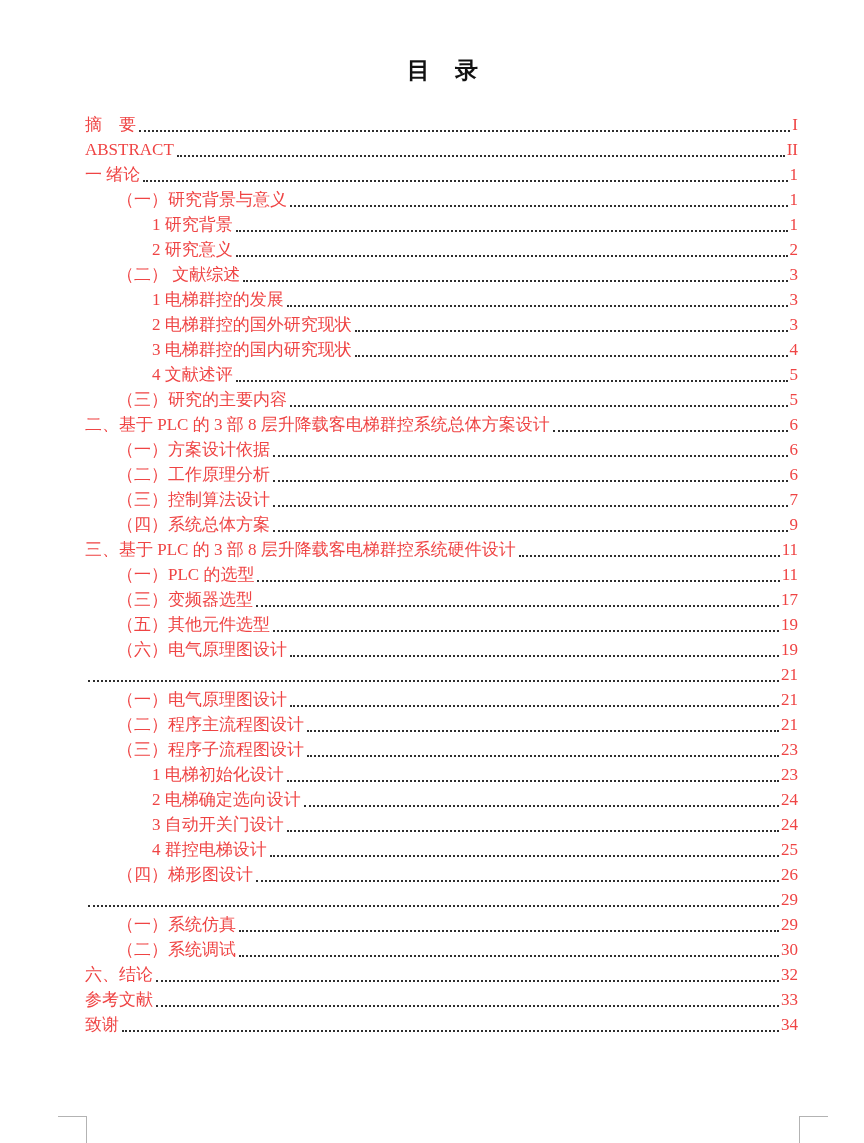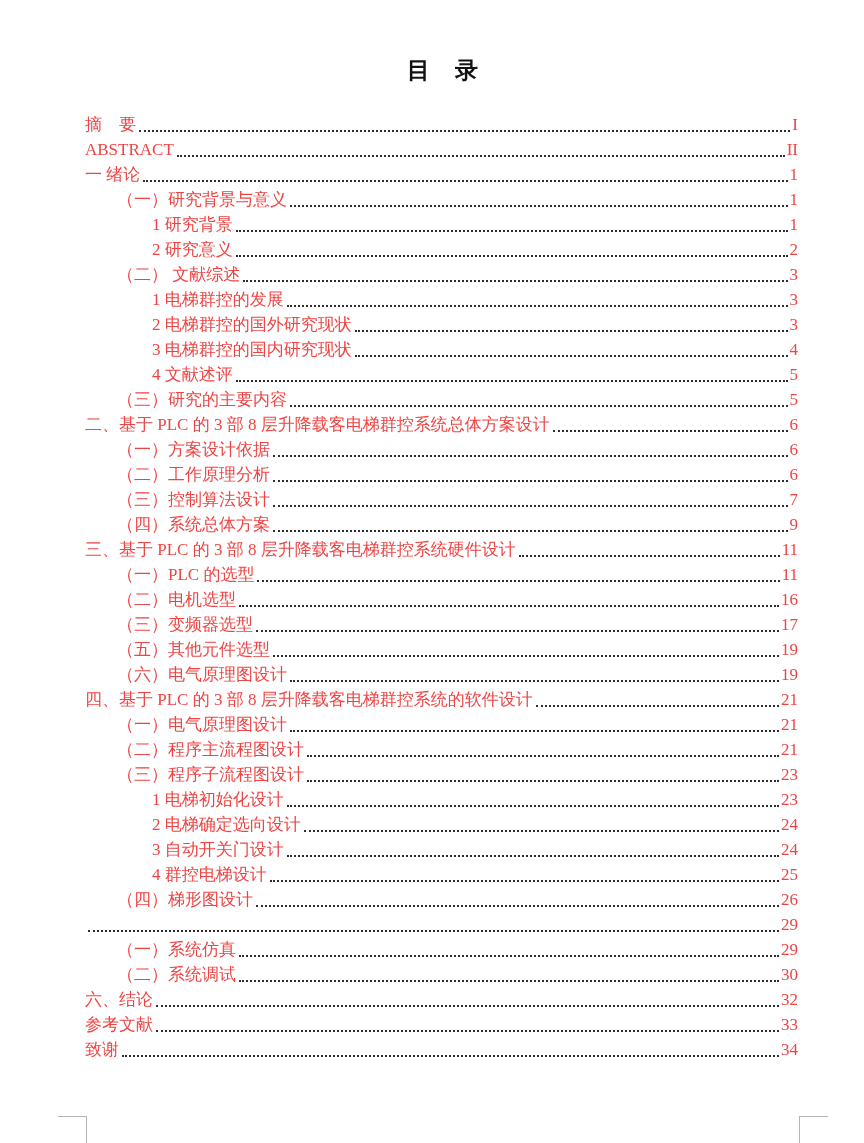--- a/index.html
+++ b/index.html
@@ -177,41 +177,35 @@
         <span class="toc-text">三、基于 PLC 的 3 部 8 层升降载客电梯群控系统硬件设计</span>
         <span class="toc-dots"></span>
         <span class="toc-page">11</span>
       </div>
       <div class="toc-row lvl1">
         <span class="toc-text">（一）PLC 的选型</span>
         <span class="toc-dots"></span>
         <span class="toc-page">11</span>
       </div>
       <div class="toc-row lvl1">
-        <span class="toc-text">（二）电机选型</span>
-        <span class="toc-dots"></span>
-        <span class="toc-page">16</span>
-      </div>
-      <div class="toc-row lvl1">
         <span class="toc-text">（三）变频器选型</span>
         <span class="toc-dots"></span>
         <span class="toc-page">17</span>
       </div>
       <div class="toc-row lvl1">
         <span class="toc-text">（五）其他元件选型</span>
         <span class="toc-dots"></span>
         <span class="toc-page">19</span>
       </div>
       <div class="toc-row lvl1">
         <span class="toc-text">（六）电气原理图设计</span>
         <span class="toc-dots"></span>
         <span class="toc-page">19</span>
       </div>
       <div class="toc-row lvl0">
-        <span class="toc-text">四、基于 PLC 的 3 部 8 层升降载客电梯群控系统的软件设计</span>
         <span class="toc-dots"></span>
         <span class="toc-page">21</span>
       </div>
       <div class="toc-row lvl1">
         <span class="toc-text">（一）电气原理图设计</span>
         <span class="toc-dots"></span>
         <span class="toc-page">21</span>
       </div>
       <div class="toc-row lvl1">
         <span class="toc-text">（二）程序主流程图设计</span>

